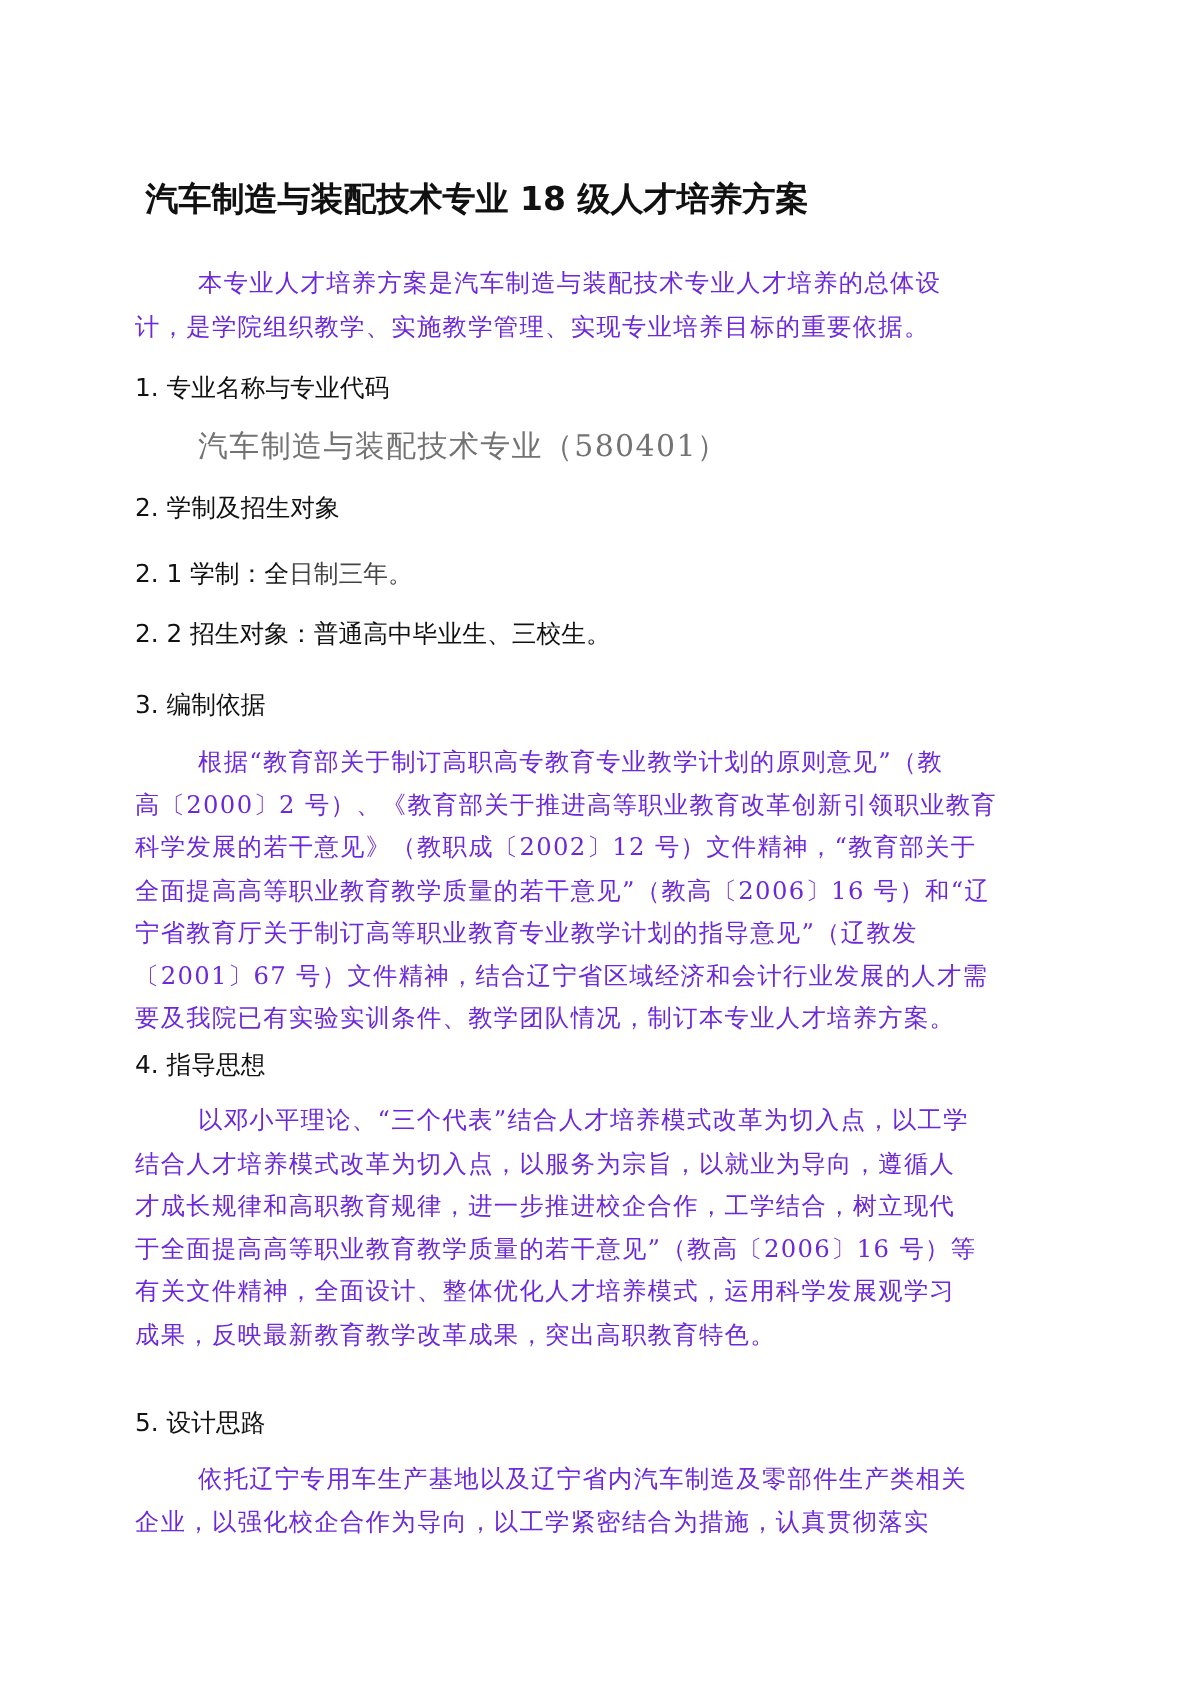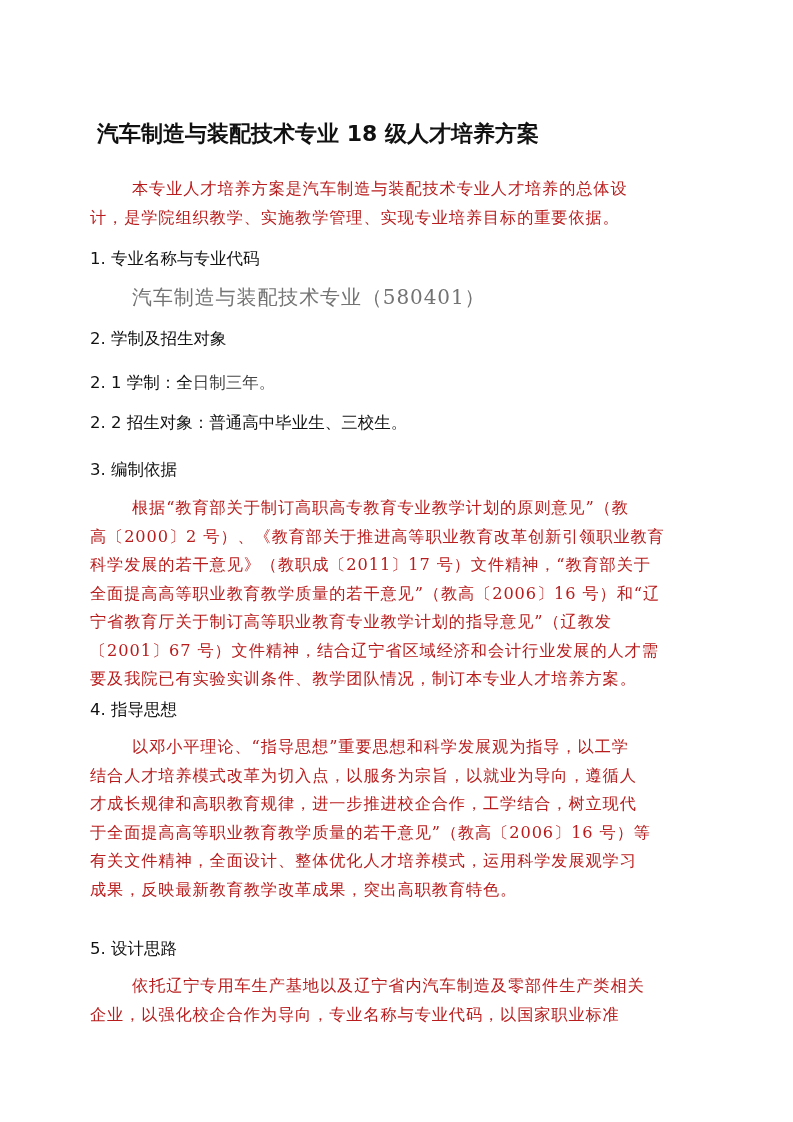--- a/index.html
+++ b/index.html
@@ -5,21 +5,21 @@
   html, body { margin:0; padding:0; background:#ffffff; }
   body { width:793px; height:1122px; position:relative; overflow:hidden; color:#111; }
   .page { position:absolute; left:0; top:0; width:793px; height:1122px; }
   .title {
     position:absolute; left:0; width:636px; top:118px; text-align:center;
     font-family:"DejaVu Sans", sans-serif; font-weight:bold; font-size:22px; line-height:32px; color:#111;
   }
   .para {
     position:absolute; left:90px; width:624px;
     font-family:"DejaVu Serif", serif; font-size:16.2px; line-height:28.5px;
-    text-align:justify; text-align-last:left; letter-spacing:0.9px; color:#b91c1c;
+    text-align:justify; text-align-last:left; letter-spacing:0.9px; color:#6d28d9;
   }
   .para .indent { display:inline-block; width:42px; }
   .heading {
     position:absolute; left:90px;
     font-family:"DejaVu Sans", sans-serif; font-size:16.5px; line-height:26px; color:#111;
   }
   .line { display:block; white-space:nowrap; }
   .sub { position:absolute; font-family:"DejaVu Serif", serif; font-size:20px; line-height:26px; letter-spacing:0.9px; color:#737373; }
   .light { color:#444; }
 </style>
@@ -43,36 +43,36 @@
   <div class="heading" style="top:370px;">
     <span>2. 1 学制：全</span><span class="light" style="font-family:Liberation Mono, monospace;">日制三年。</span>
   </div>
 
   <div class="heading" style="top:410px;text-align:center;">2. 2 招生对象：普通高中毕业生、三校生。</div>
 
   <div class="heading" style="top:457px;">3. 编制依据</div>
   <div class="para" style="top:494px;">
     <span class="line"><span class="indent"></span><span>根据“教育部关于制订高职高专教育专业教学计划的原则意见”（教</span></span>
     <span class="line">高〔2000〕2 号）、《教育部关于推进高等职业教育改革创新引领职业教育</span>
-    <span class="line">科学发展的若干意见》（教职成〔2011〕17 号）文件精神，“教育部关于</span>
+    <span class="line">科学发展的若干意见》（教职成〔2002〕12 号）文件精神，“教育部关于</span>
     <span class="line">全面提高高等职业教育教学质量的若干意见”（教高〔2006〕16 号）和“辽</span>
     <span class="line">宁省教育厅关于制订高等职业教育专业教学计划的指导意见”（辽教发</span>
     <span class="line">〔2001〕67 号）文件精神，结合辽宁省区域经济和会计行业发展的人才需</span>
     <span class="line">要及我院已有实验实训条件、教学团队情况，制订本专业人才培养方案。</span>
   </div>
 
   <div class="heading" style="top:697px;">4. 指导思想</div>
   <div class="para" style="top:733px;">
-    <span class="line"><span class="indent"></span><span>以邓小平理论、“指导思想”重要思想和科学发展观为指导，以工学</span></span>
+    <span class="line"><span class="indent"></span><span>以邓小平理论、“三个代表”结合人才培养模式改革为切入点，以工学</span></span>
     <span class="line">结合人才培养模式改革为切入点，以服务为宗旨，以就业为导向，遵循人</span>
     <span class="line">才成长规律和高职教育规律，进一步推进校企合作，工学结合，树立现代</span>
     <span class="line">于全面提高高等职业教育教学质量的若干意见”（教高〔2006〕16 号）等</span>
     <span class="line">有关文件精神，全面设计、整体优化人才培养模式，运用科学发展观学习</span>
     <span class="line">成果，反映最新教育教学改革成果，突出高职教育特色。</span>
   </div>
 
   <div class="heading" style="top:936px;">5. 设计思路</div>
   <div class="para" style="top:972px;">
     <span class="line"><span class="indent"></span><span>依托辽宁专用车生产基地以及辽宁省内汽车制造及零部件生产类相关</span></span>
-    <span class="line">企业，以强化校企合作为导向，专业名称与专业代码，以国家职业标准</span>
+    <span class="line">企业，以强化校企合作为导向，以工学紧密结合为措施，认真贯彻落实</span>
   </div>
 
 </div>
 
 </body></html>

